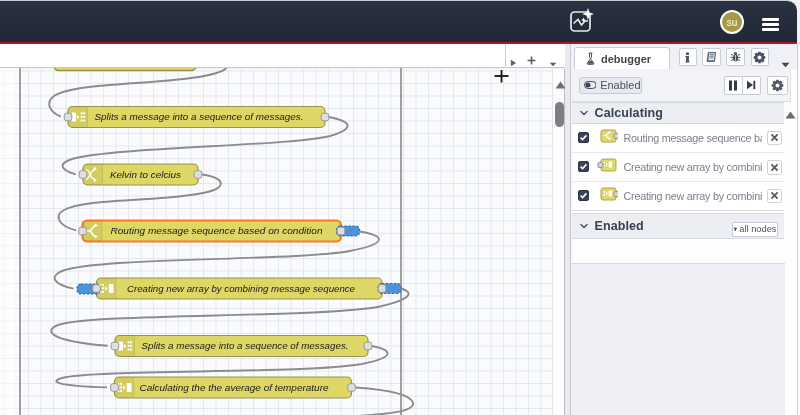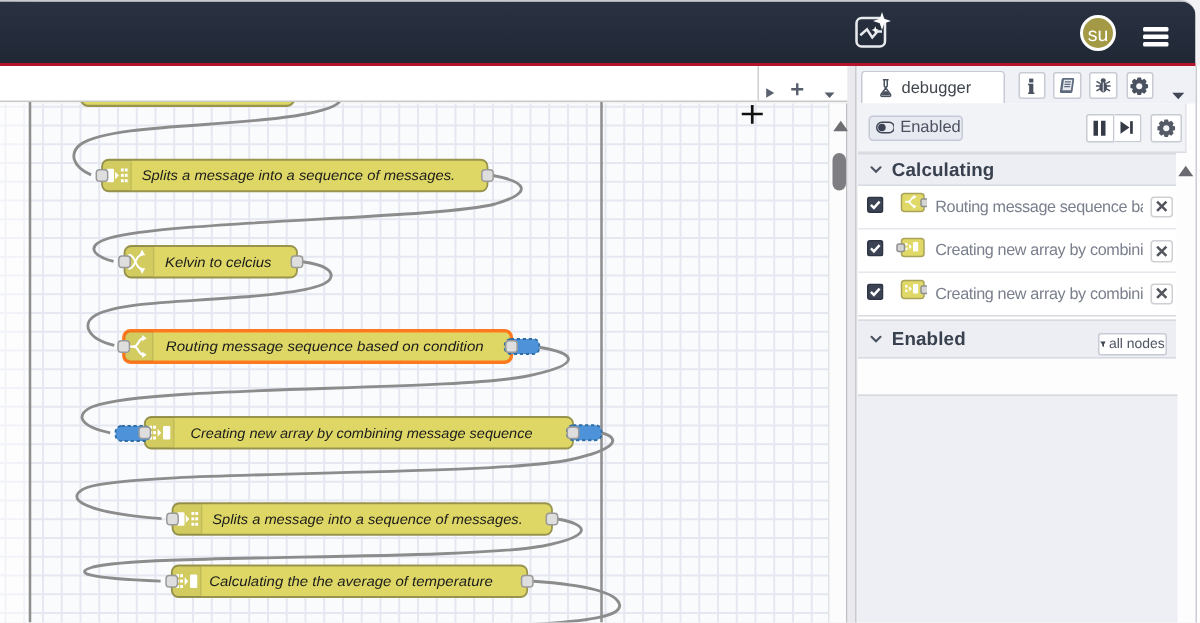--- a/index.html
+++ b/index.html
@@ -9,37 +9,37 @@
 #canvas { left:0; top:68.5px; width:552px; height:346.5px;
   background-color:#fafbfd;
   background-image:linear-gradient(to right,#e5e7f1 1px,transparent 1px),linear-gradient(to bottom,#e5e7f1 1px,transparent 1px);
   background-size:12.5px 12.5px; background-position:3px 1.5px; }
 #cv { left:0; top:0; }
 #vsb { left:552px; top:68.5px; width:13px; height:346.5px; background:#fcfcfd; border-left:1px solid #e4e4e8; border-right:1px solid #bfbfc3; }
 #vsb .thumb { position:absolute; left:2px; top:33.5px; width:9px; height:25px; background:#7d7d82; border-radius:4.5px; }
 #sep { left:565px; top:43.5px; width:6px; height:371.5px; background:#eaeaee; border-right:1px solid #c9cbd1; }
 #sidebar { left:571.5px; top:43.5px; width:228.5px; height:371.5px; background:#fdfdfe; }
 .btn { position:absolute; background:#fff; border:1px solid #c9cbd4; border-radius:2px; display:flex; align-items:center; justify-content:center; }
-#stabs { position:absolute; left:0; top:0; width:225.5px; height:25px; background:#f0f1f6; }
+#stabs { position:absolute; left:0; top:0; width:225.5px; height:25px; background:#f0f1f6;font-weight:bold; }
 #dtab { position:absolute; left:2.5px; top:3.5px; width:96px; height:22px; background:#fff; border:1px solid #c9cbd4; border-bottom:none; border-radius:3px 3px 0 0; display:flex; align-items:center; padding-left:10px; gap:5px; }
 #dtab span { font-size:11px; color:#41454d; }
 #toolbar { position:absolute; left:0; top:25px; width:219.5px; height:33px; background:#f2f3f7; border-bottom:1px solid #dadce4; border-right:1px solid #e3e4ea; }
 #enbtn { position:absolute; left:7px; top:8px; width:63px; height:17px; background:#e8eaf1; border:1px solid #c6c9d6; border-radius:3px; display:flex; align-items:center; gap:4px; padding-left:4px; }
 #enbtn span { font-size:11px; color:#4c5160; }
 .shead { position:absolute; left:0; width:212.5px; background:#eceef4; border-top:1px solid #d8dae2; border-bottom:1px solid #d8dae2; display:flex; align-items:center; padding-left:8px; gap:7px; }
 .shead b { font-size:12.5px; color:#39404e; letter-spacing:0.1px; }
 .brow { position:absolute; left:0; width:212.5px; height:28.5px; background:#fff; display:flex; align-items:center; }
 .brow .txt { font-size:10.8px; letter-spacing:-0.25px; color:#7a7f8d; white-space:nowrap; overflow:hidden; width:138px; margin-left:6px; }
 .xbtn { position:absolute; right:2.5px; width:15px; height:14.5px; background:#fff; border:1px solid #cfcfd4; border-radius:2.5px; display:flex; align-items:center; justify-content:center; }
 #gutter { position:absolute; left:225px; top:0px; width:1px; height:371.5px; background:#cbcdd2; }
 #msgarea1 { position:absolute; left:0; top:196px; width:213px; height:23px; background:#fdfdfe; }
 #msgarea2 { position:absolute; left:0; top:219px; width:213px; height:152.5px; background:#edeff4; border-top:1px solid #d6d8de; }
 #deploy { position:absolute; left:608px; top:11.5px; width:93.5px; height:22.5px; background:#3f4654; border:1px dotted #565e6d; border-radius:2px; display:flex; align-items:center; padding-left:8px; gap:7px;margin-top:32px; }
 #deploy span { font-size:10.5px; color:#99a0ad; }
-#avatar { position:absolute; left:720px; top:10px; width:24px; height:24px; border-radius:50%; background:#a49a45; border:2px solid #fff; color:#fff; font-size:13px; display:flex; align-items:center; justify-content:center; }
+#avatar { position:absolute; left:720px; top:10px; width:24px; height:24px; border-radius:50%; background:#a49a45; border:2px solid #fff; color:#fff; font-size:10px; display:flex; align-items:center; justify-content:center; }
 #burger { position:absolute; left:762px; top:18px; width:17px; }
 #burger div { height:2.8px; background:#fff; border-radius:1px; margin-bottom:2.4px; }
 </style></head>
 <body>
 <div class="abs" id="header"></div>
 <div class="abs" id="redline"></div>
 <div class="abs" style="left:567px;top:6px;"><svg width="30" height="30" viewBox="0 0 30 30">
       <rect x="4" y="6" width="19" height="19" rx="3.5" fill="none" stroke="#e8eaee" stroke-width="1.7"></rect>
       <path d="M6.5 17.5 L11 13.5 L14.5 19 L18 15 h3" stroke="#e8eaee" stroke-width="1.6" fill="none"></path>
       <path d="M21 2 L22.5 6.5 L27 8 L22.5 9.5 L21 14 L19.5 9.5 L15 8 L19.5 6.5 Z" fill="#fff"></path>

